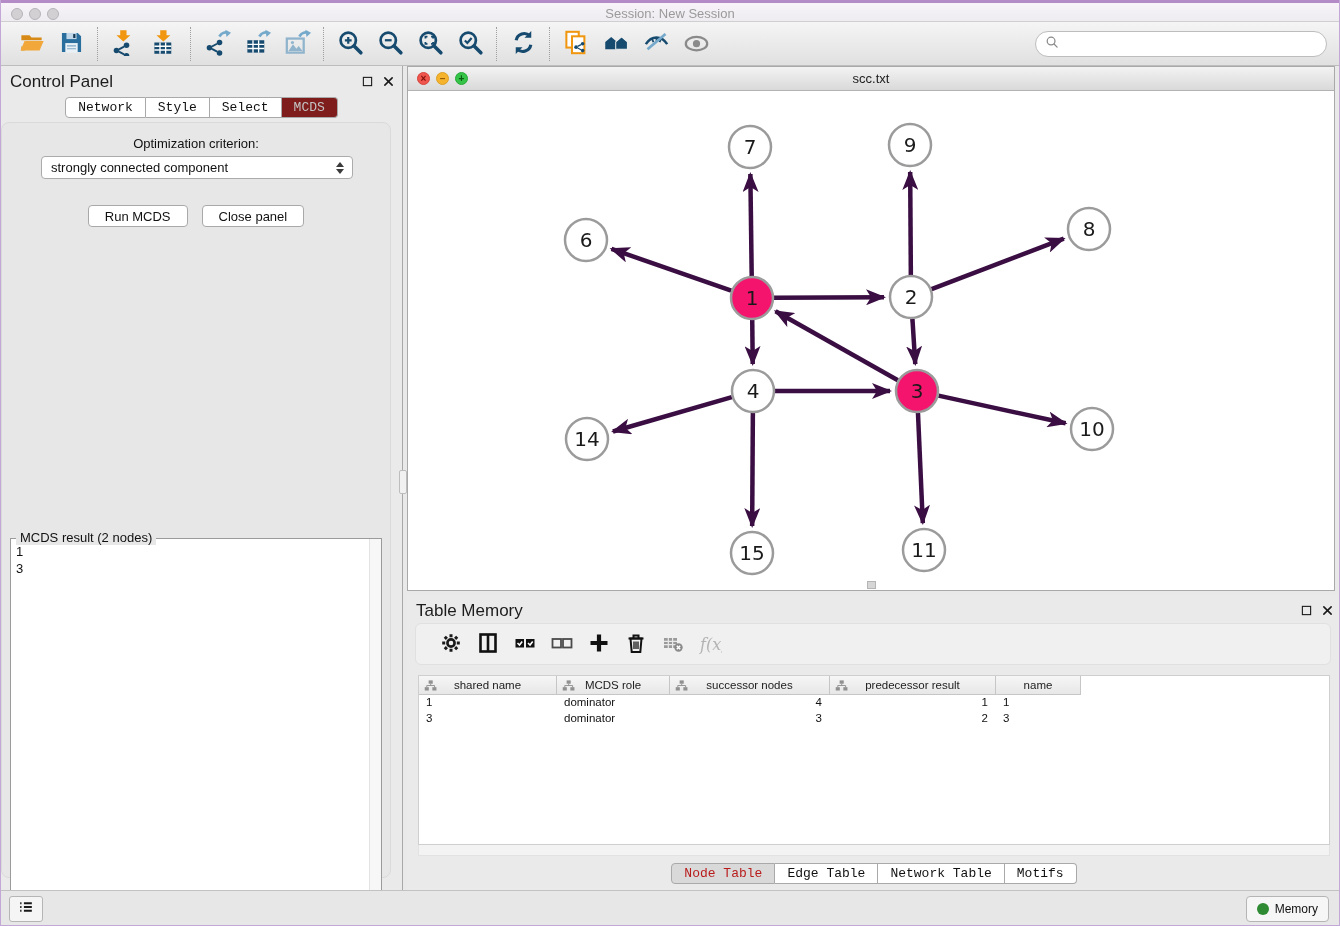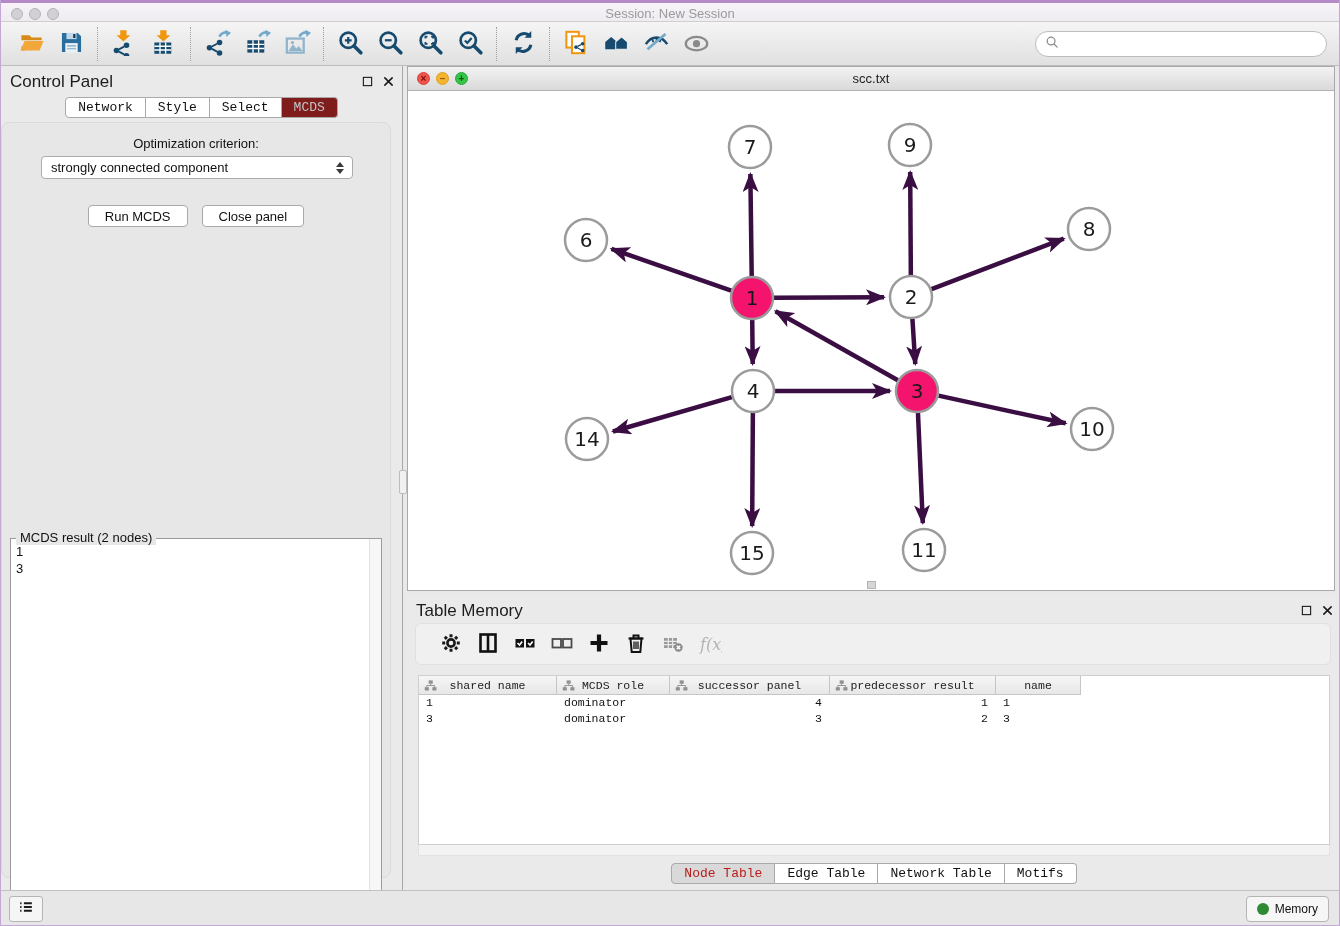--- a/index.html
+++ b/index.html
@@ -80,21 +80,21 @@
   .nt-max { background:#35c448; border:1px solid #27a938; color:#0a5c12; }
   #graph { position:absolute; left:0; top:24px; width:926px; height:499px; }
   .net-hscroll { position:absolute; left:459px; bottom:1px; width:9px; height:8px; background:#d6d6d6; border:1px solid #b5b5b5; }
 
   
   .table-panel { position:absolute; left:406px; top:595px; width:934px; height:295px; background:#eaeaea; }
   .tp-toolbar { position:absolute; left:8px; top:28px; width:916px; height:42px;
     background:#f0f0f0; border:1px solid #e0e0e0; border-radius:6px; display:flex; align-items:center; padding-left:16px; }
   .tp-btn { width:37px; height:34px; display:flex; align-items:center; justify-content:center; background:none; border:none; }
   .tp-btn svg { width:24px; height:24px; }
-  .tp-table-wrap { position:absolute; left:11px; top:80px; width:912px; height:170px; background:#fff; border:1px solid #cfcfcf;font-family:Liberation Mono, monospace; }
+  .tp-table-wrap { position:absolute; left:11px; top:80px; width:912px; height:170px; background:#fff; border:1px solid #cfcfcf; }
   .tp-head { display:flex; height:19px; background:linear-gradient(#f6f6f6,#e7e7e7); border-bottom:1px solid #c6c6c6; width:662px; border-right:1px solid #c6c6c6; }
   .tp-th { position:relative; height:100%; border-right:1px solid #c6c6c6; font-size:11.5px; color:#1c1c1c;
     display:flex; align-items:center; justify-content:center; }
   .tp-th:last-child { border-right:none; }
   .tp-th svg { position:absolute; left:5px; top:3px; width:13px; height:13px; }
   .tp-row { display:flex; height:16px; width:662px; font-size:11.5px; color:#111; }
   .tp-td { height:100%; overflow:hidden; white-space:nowrap; padding-top:1px; }
   .tp-scrollstrip { position:absolute; left:11px; top:250px; width:912px; height:11px; background:#f3f3f3; border:1px solid #e2e2e2; border-top:none; }
   .tp-tabs { position:absolute; left:0; top:268px; width:100%; }
   .tp-tabs .seg-tab.selected { background:#d9d9d9; color:#b91c1c; }
@@ -488,21 +488,21 @@
             <span>
               <svg viewBox="0 0 14 14">
                 <g fill="#909090">
                   <rect x="5" y="1.5" width="4.4" height="3.6"></rect>
                   <rect x="0.8" y="8.8" width="4.4" height="3.6"></rect>
                   <rect x="9" y="8.8" width="4.4" height="3.6"></rect>
                 </g>
                 <path d="M7.2 5.1v1.9M3 8.8V7h8.4v1.8" stroke="#909090" fill="none" stroke-width="1"></path>
               </svg>
             </span>
-            <span>successor panel</span>
+            <span>successor nodes</span>
           </div>
           <div class="tp-th" style="width: 166px;">
             <span>
               <svg viewBox="0 0 14 14">
                 <g fill="#909090">
                   <rect x="5" y="1.5" width="4.4" height="3.6"></rect>
                   <rect x="0.8" y="8.8" width="4.4" height="3.6"></rect>
                   <rect x="9" y="8.8" width="4.4" height="3.6"></rect>
                 </g>
                 <path d="M7.2 5.1v1.9M3 8.8V7h8.4v1.8" stroke="#909090" fill="none" stroke-width="1"></path>

